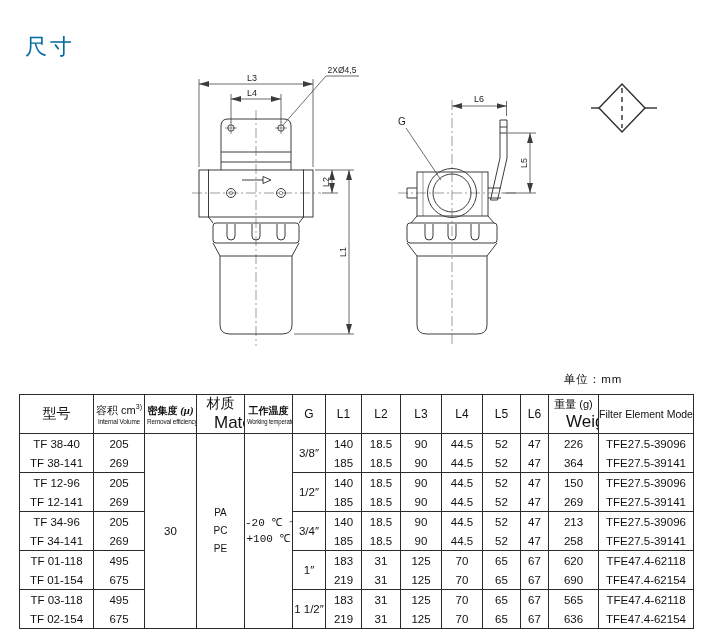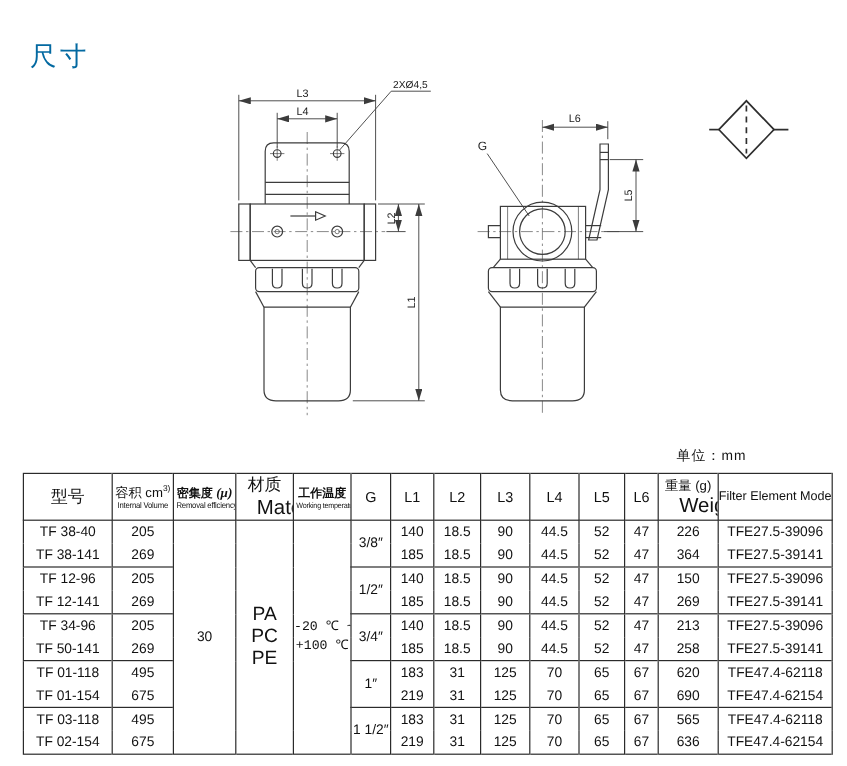--- a/index.html
+++ b/index.html
@@ -43,21 +43,21 @@
   .h-zh{font-size:14px;}
   .h-zh.md{font-size:11px;}
   .h-zh.sm{font-size:10px;font-weight:bold;}
   .h-zh sup{font-size:7px;}
   .h-zh i{font-size:11px;font-family:"Liberation Serif",serif;}
   .h-en{font-size:7px;transform:scale(.92,1);letter-spacing:-0.2px;}
   .h-en.xs{font-size:6.5px;}
   .h-en2{font-size:17px;padding-left:17px;}
   .h-dim{font-size:12px;}
   .h-fem{font-size:10.5px;}
-  td.mat div{font-size:16px;line-height:18px;}
+  td.mat div{font-size:10px;line-height:18px;}
   td.tmp div{font-size:11px;line-height:16px;font-family:Liberation Mono, monospace;}
 </style>
 </head>
 <body>
 
 <div class="page">
 
   <div class="sec-title" id="title-dim">尺寸</div>
 
   <svg class="drawing" width="706" height="352" viewBox="0 0 706 352">
@@ -331,21 +331,21 @@
         <td>140</td>
         <td>18.5</td>
         <td>90</td>
         <td>44.5</td>
         <td>52</td>
         <td>47</td>
         <td>213</td>
         <td>TFE27.5-39096</td>
       </tr>
       <tr>
-        <td>TF 50-141</td>
+        <td>TF 34-141</td>
         <td>269</td>
         <td>185</td>
         <td>18.5</td>
         <td>90</td>
         <td>44.5</td>
         <td>52</td>
         <td>47</td>
         <td>258</td>
         <td>TFE27.5-39141</td>
       </tr>

